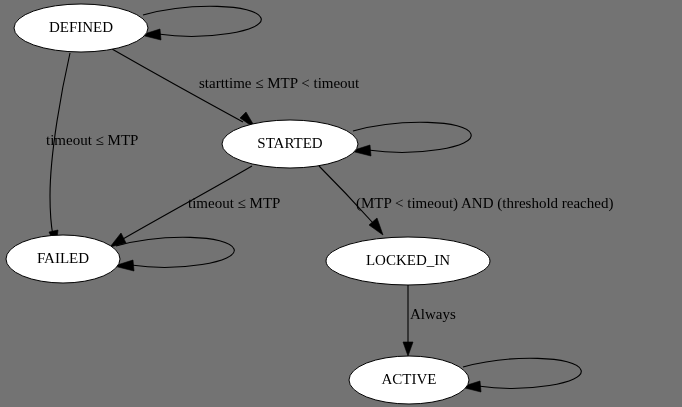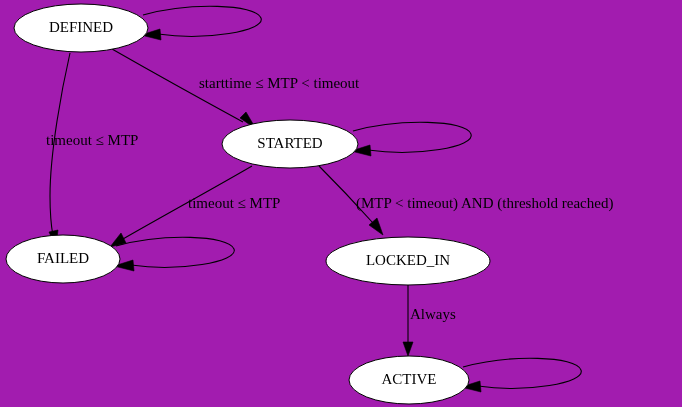--- a/index.html
+++ b/index.html
@@ -8,21 +8,21 @@
     padding: 0;
     background: #ffffff;
   }
   body {
     font-family: "Liberation Serif", "DejaVu Serif", serif;
   }
   #diagram-root {
     position: relative;
     width: 682px;
     height: 407px;
-    background: #a21caf;
+    background: #737373;
     overflow: hidden;
   }
   #graph-svg {
     display: block;
     width: 682px;
     height: 407px;
   }
   .node-ellipse {
     fill: #ffffff;
     stroke: #000000;

